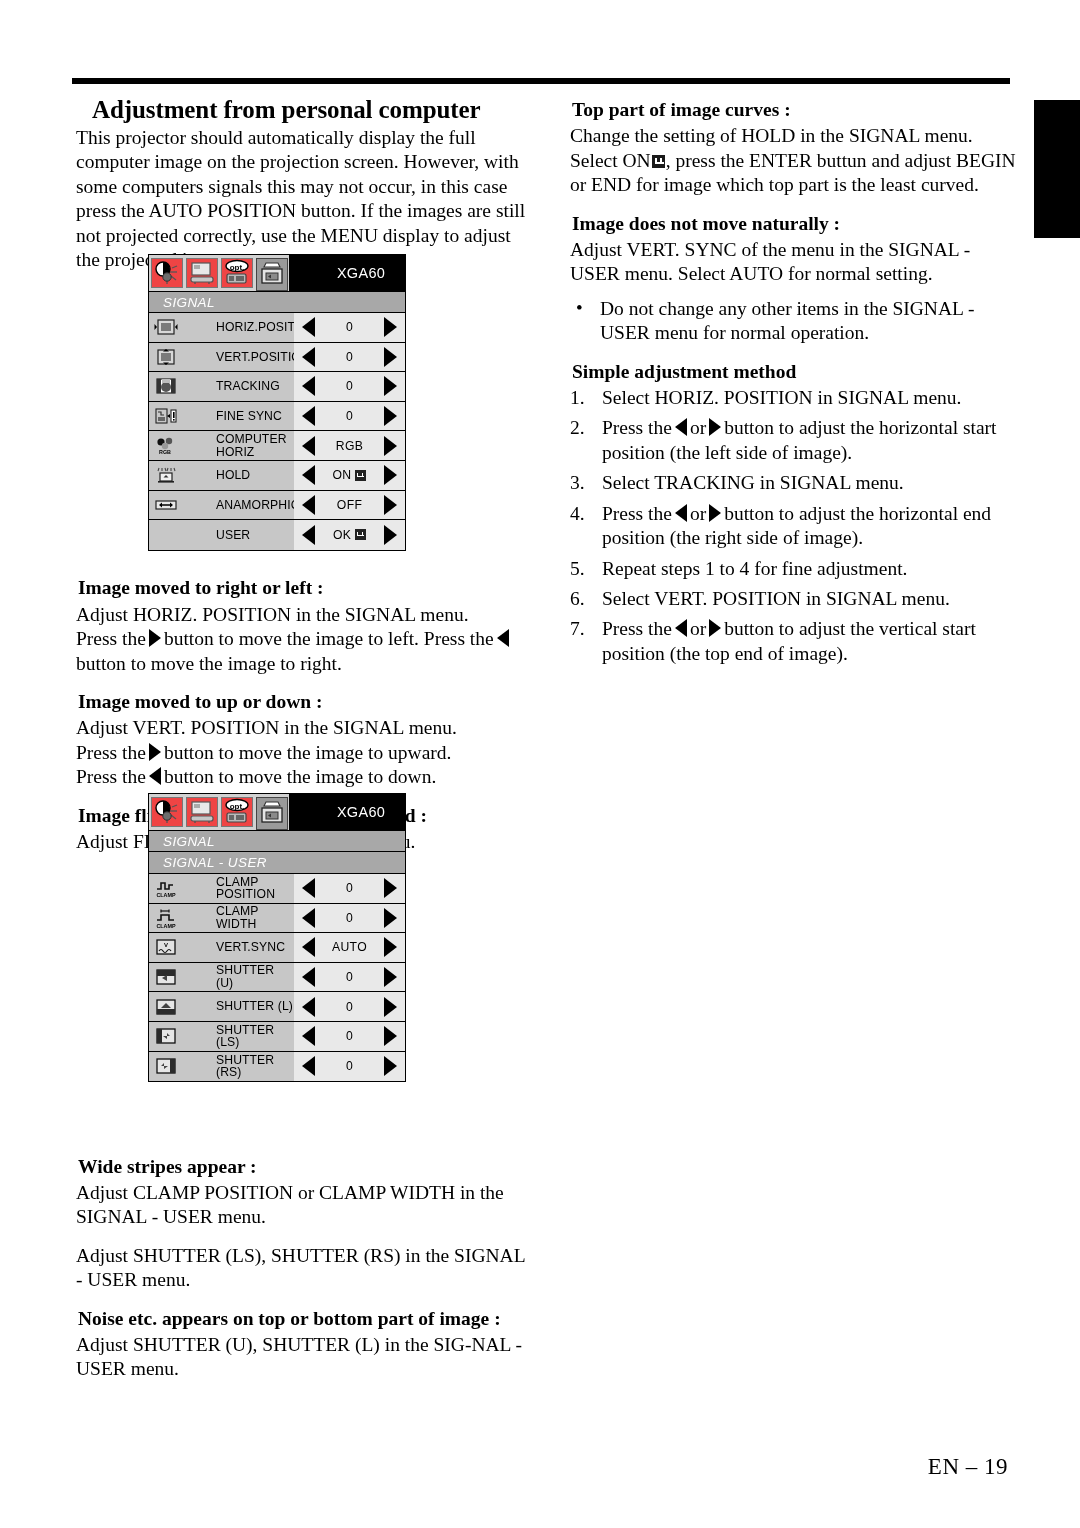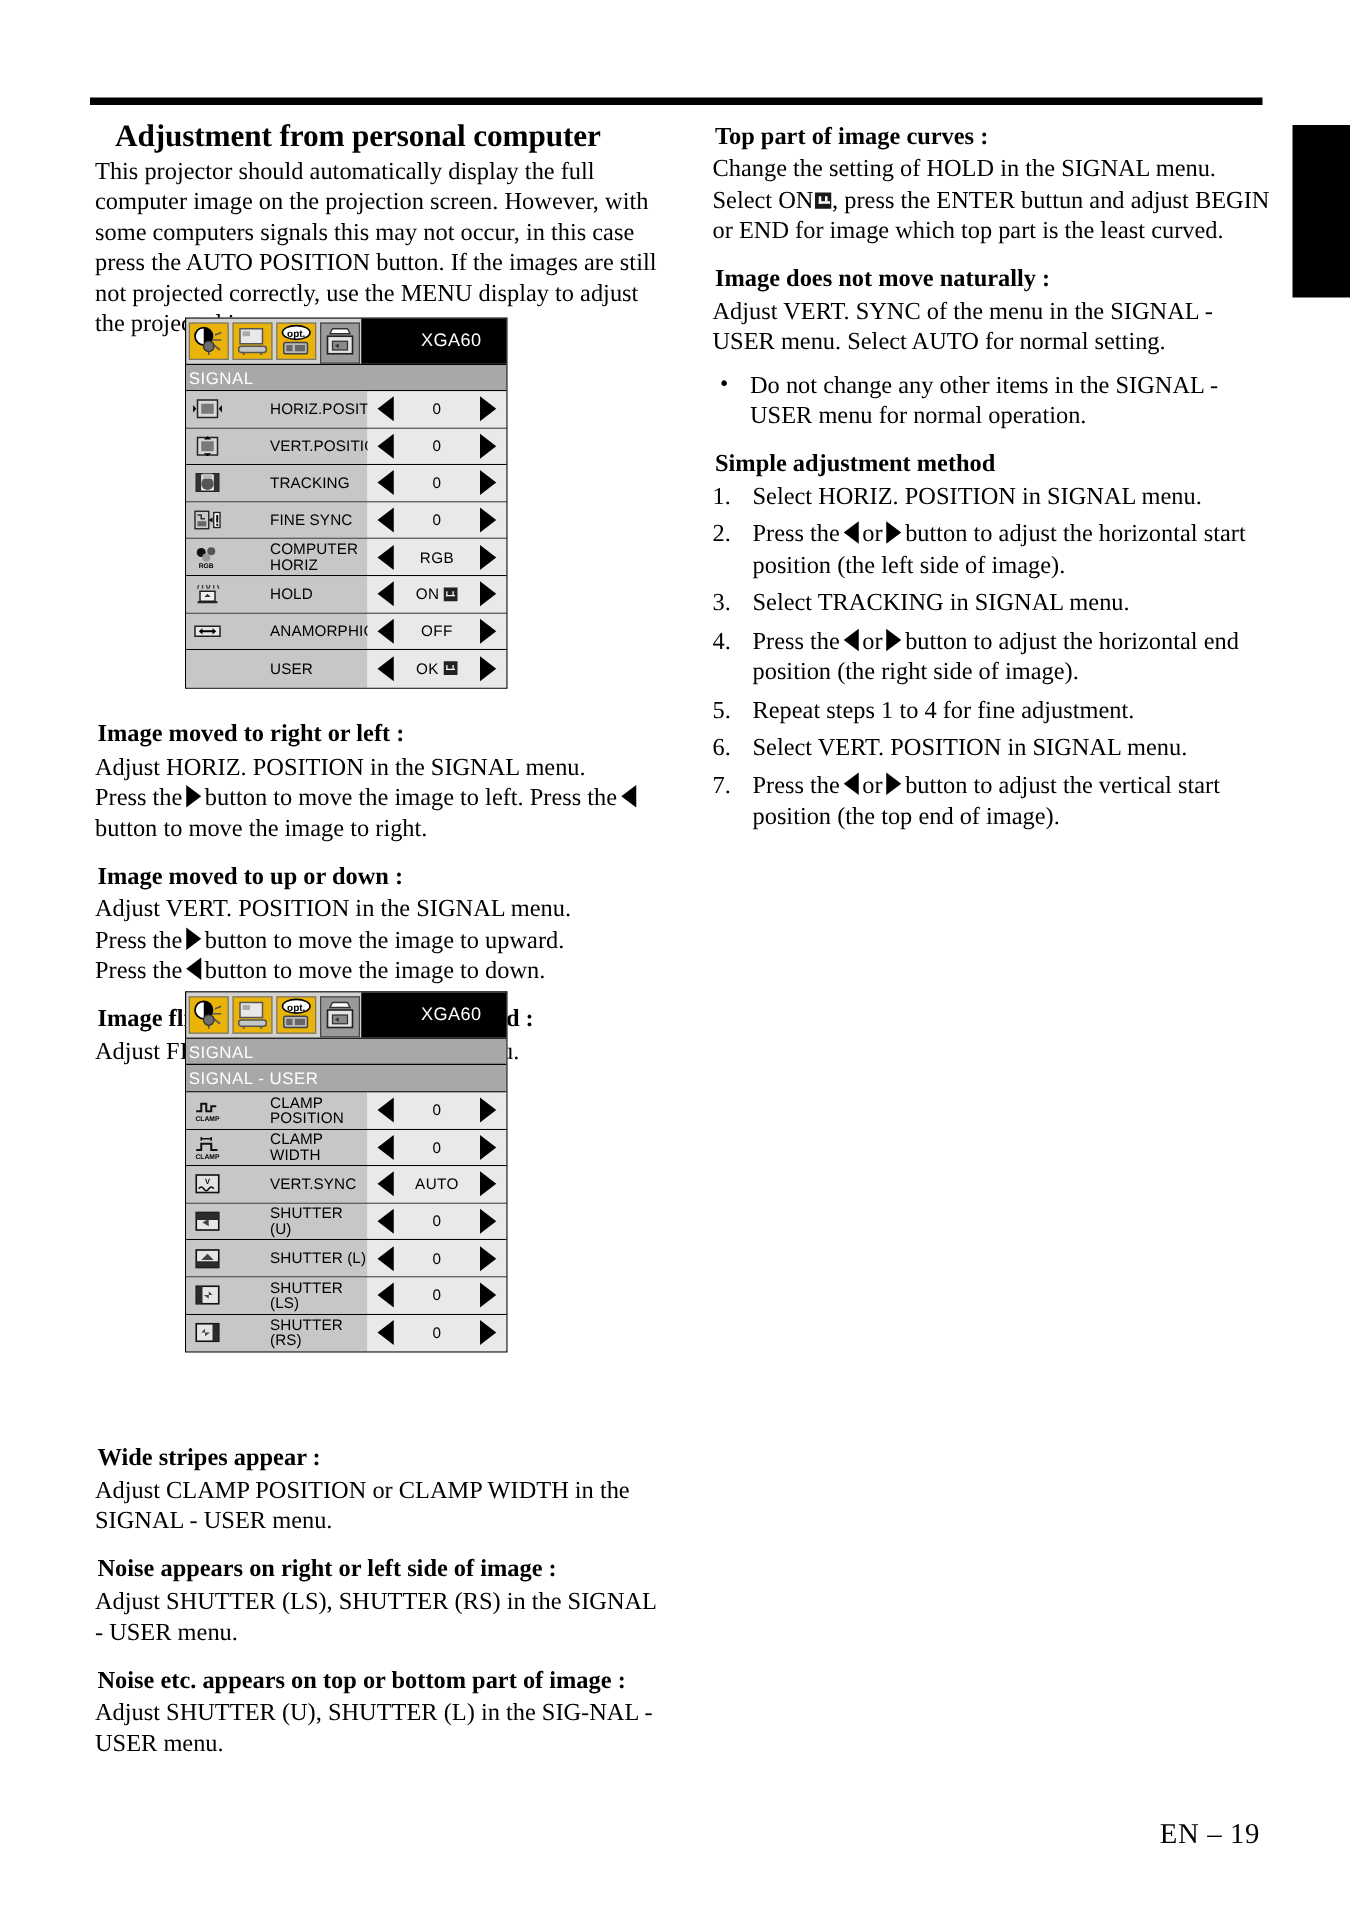--- a/index.html
+++ b/index.html
@@ -198,21 +198,21 @@
   .osd-tabs {
     display: flex;
     align-items: flex-end;
     background: #d2d2d2;
     padding: 0;
   }
   .osd-tab {
     width: 32px;
     height: 30px;
     margin: 3px 1px 3px 2px;
-    background: #eab308;
+    background: #ef4444;
     border: 1px solid #777;
     box-sizing: border-box;
     position: relative;
   }
   .osd-tab.sel {
     background: #9a9a9a;
     border-color: #444;
     margin-bottom: 0;
     height: 33px;
   }
@@ -227,24 +227,25 @@
     letter-spacing: 0.3px;
     margin-left: 28px;
   }
 
   .osd-section {
     background: #a8a8a8;
     color: #fff;
     font-size: 13.5px;
     height: 22px;
     line-height: 22px;
-    padding-left: 2px;
+    padding-left: 14px;
     border-bottom: 1.5px solid #000;
     letter-spacing: 0.4px;
     box-sizing: border-box;
+    font-style: italic;
   }
   .osd-section.top { border-top: 1.5px solid #000; }
 
   .osd-row {
     display: flex;
     height: 29.6px;
     border-bottom: 1px solid #000;
     box-sizing: border-box;
   }
   .osd-row:last-child { border-bottom: none; }
@@ -373,21 +374,20 @@
     </div>
 
     <div style="height:298px"></div>
 
     <div class="sec" style="margin-top:0">
       <h2 class="sub">Wide stripes appear :</h2>
       <p class="body">Adjust CLAMP POSITION or CLAMP WIDTH in the SIGNAL - USER menu.</p>
     </div>
 
     <div class="sec">
-      <h2 class="sub">Noise appears on right or left side of image :</h2>
       <p class="body">Adjust SHUTTER (LS), SHUTTER (RS) in the SIGNAL - USER menu.</p>
     </div>
 
     <div class="sec">
       <h2 class="sub">Noise etc. appears on top or bottom part of image :</h2>
       <p class="body">Adjust SHUTTER (U), SHUTTER (L) in the SIG-NAL - USER menu.</p>
     </div>
 
   </div>
 

